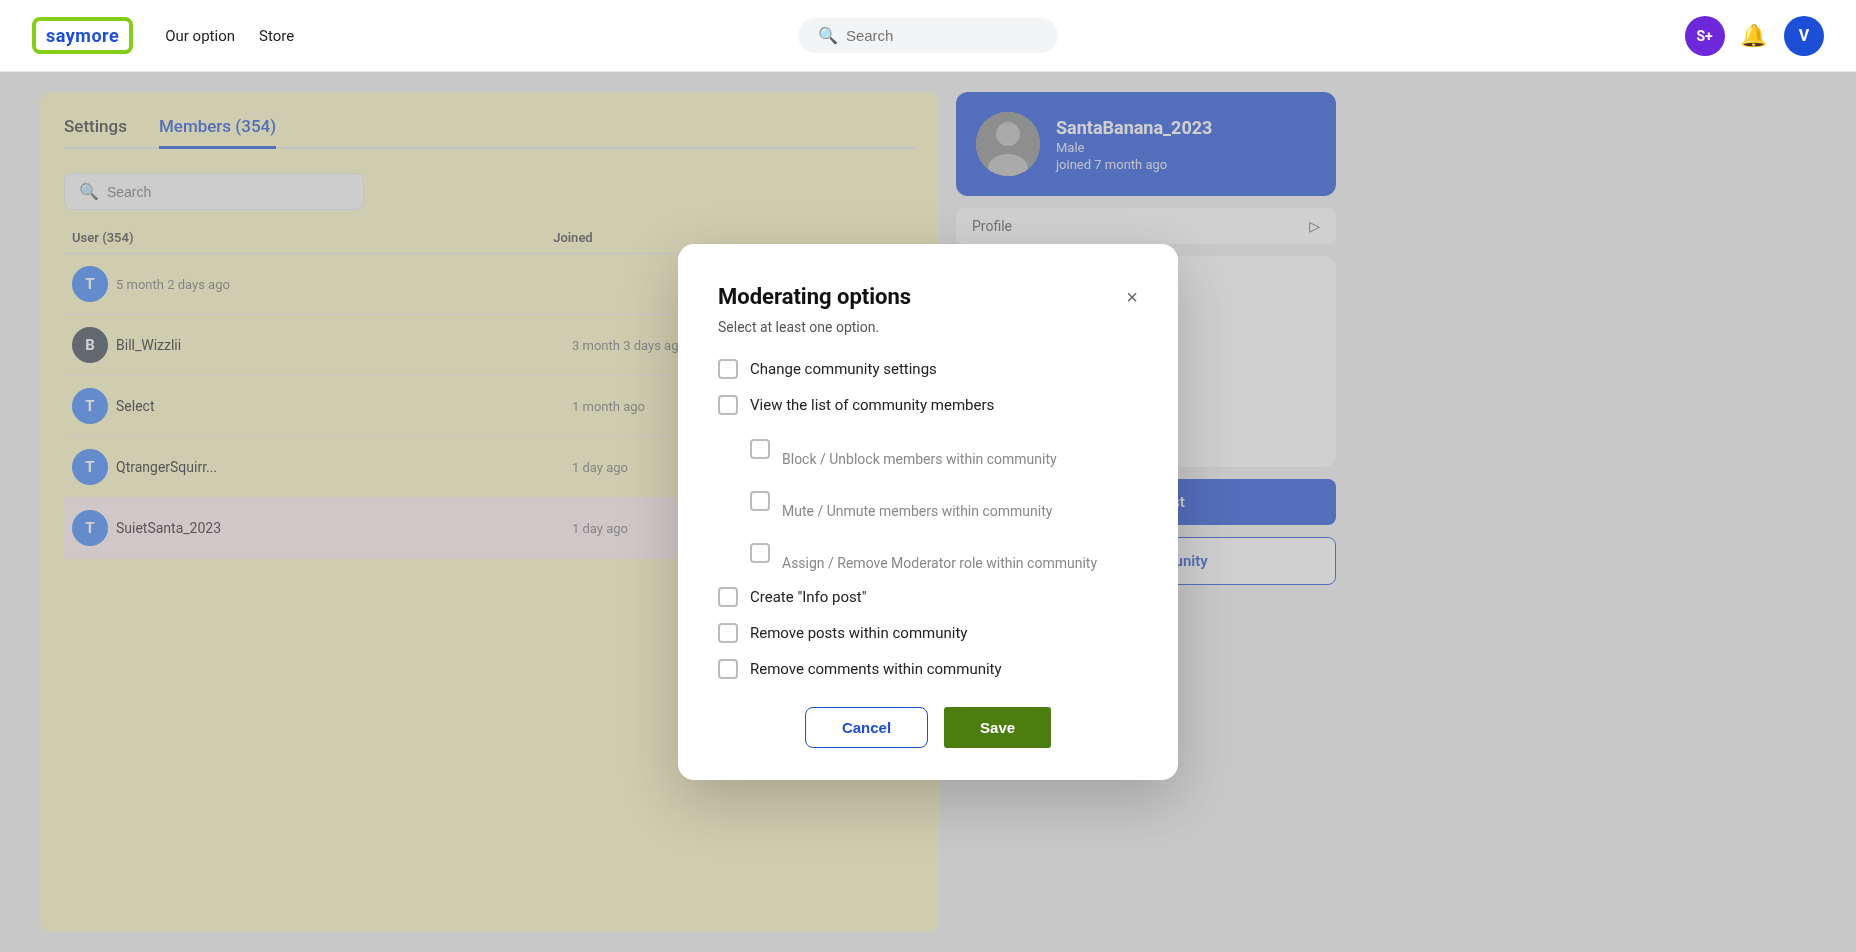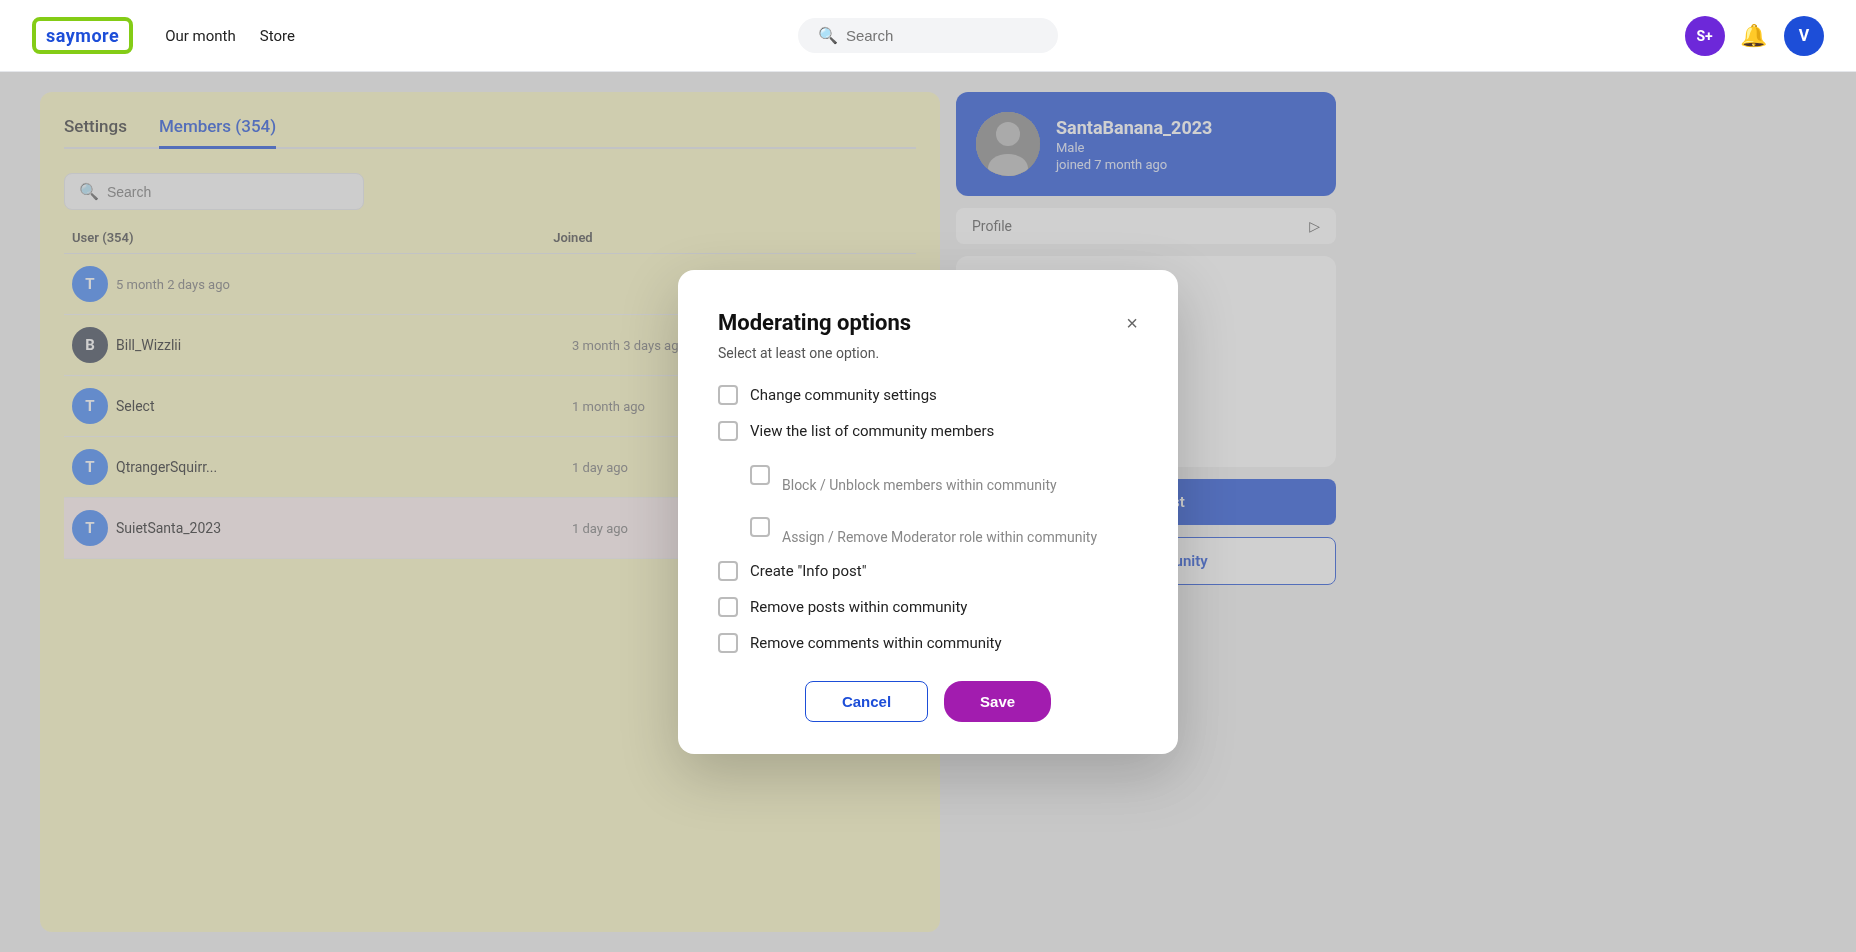--- a/index.html
+++ b/index.html
@@ -366,39 +366,39 @@
       border: 1.5px solid #1d4ed8;
       background: #fff;
       color: #1d4ed8;
       border-radius: 8px;
       padding: 9px 36px;
       font-size: 15px;
       font-weight: 600;
       cursor: pointer;
     }
     .btn-save {
-      background: #a21caf;
+      background: #4d7c0f;
       color: #fff;
       border: none;
-      border-radius: 18px;
+      border-radius: 3px;
       padding: 12px 36px;
       font-size: 15px;
       font-weight: 600;
       cursor: pointer;
     }
   </style>
 </head>
 <body>
 
 <nav class="navbar">
   <div class="logo">
     <div class="logo-box">saymore</div>
   </div>
   <div class="nav-links">
-    <span class="nav-link">Our month</span>
+    <span class="nav-link">Our option</span>
     <span class="nav-link">Store</span>
   </div>
   <div class="search-bar">
     <span>🔍</span>
     <input type="text" placeholder="Search" style="">
   </div>
   <div class="nav-right">
     <div class="splus-btn">S+</div>
     <span class="bell-icon">🔔</span>
     <div class="avatar-v">V</div>
@@ -502,20 +502,24 @@
           <div class="checkbox-item">
             <div class="checkbox-box"></div>
             <span class="checkbox-label">View the list of community members</span>
           </div>
           <div class="checkbox-item sub">
             <div class="checkbox-box"></div>
             <span class="checkbox-label muted">Block / Unblock members within community</span>
           </div>
           <div class="checkbox-item sub">
             <div class="checkbox-box"></div>
+            <span class="checkbox-label muted">Mute / Unmute members within community</span>
+          </div>
+          <div class="checkbox-item sub">
+            <div class="checkbox-box"></div>
             <span class="checkbox-label muted">Assign / Remove Moderator role within community</span>
           </div>
           <div class="checkbox-item">
             <div class="checkbox-box"></div>
             <span class="checkbox-label">Create "Info post"</span>
           </div>
           <div class="checkbox-item">
             <div class="checkbox-box"></div>
             <span class="checkbox-label">Remove posts within community</span>
           </div>

